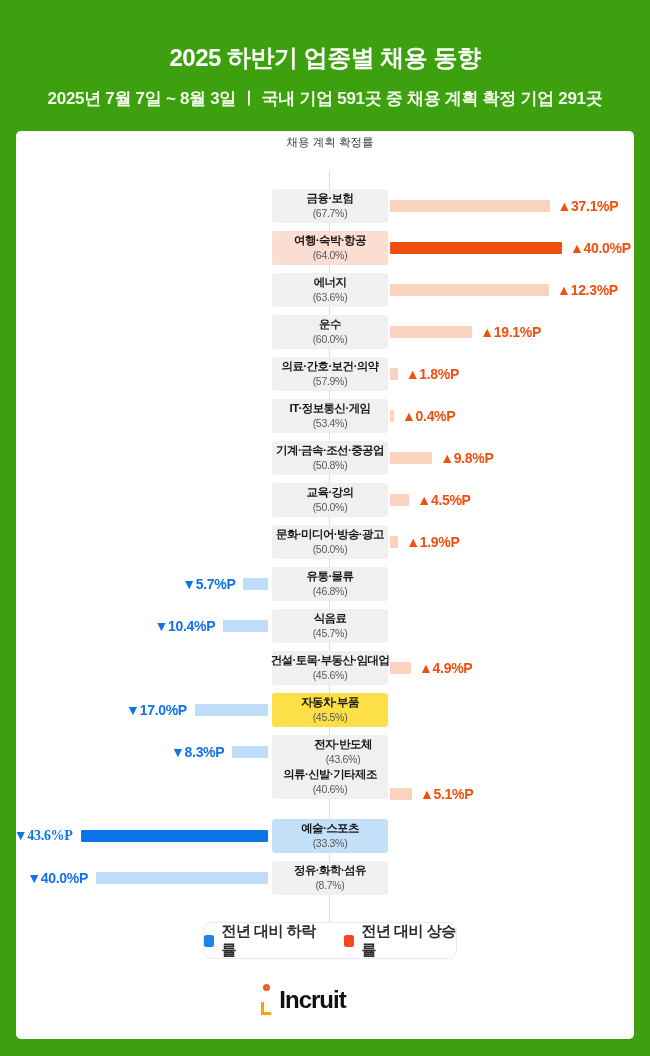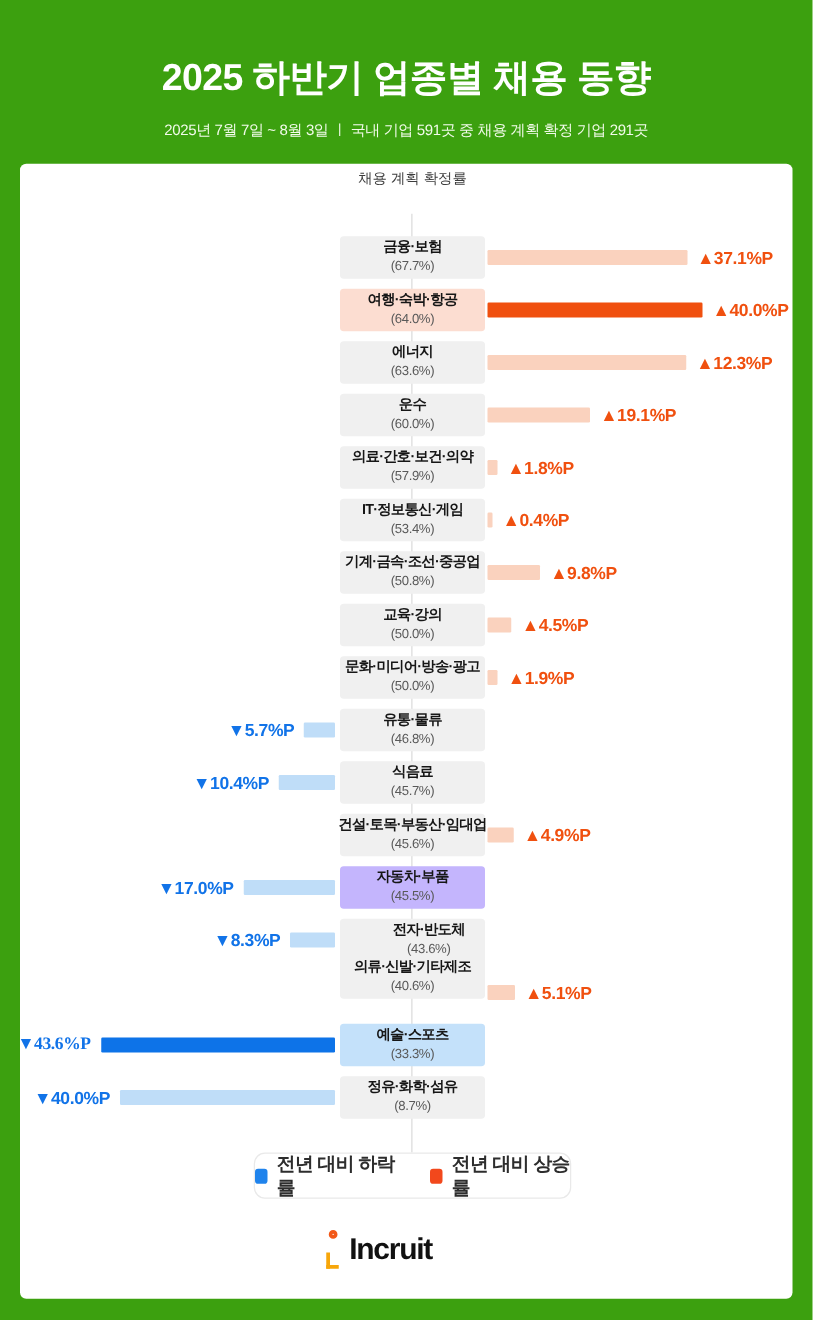--- a/index.html
+++ b/index.html
@@ -5,24 +5,24 @@
   * { margin:0; padding:0; box-sizing:border-box; }
   html,body { width:650px; height:1056px; }
   body {
     font-family:"Liberation Sans","DejaVu Sans",sans-serif;
     background:#3CA00F;
     position:relative;
     overflow:hidden;
   }
   .header { position:absolute; top:0; left:0; width:650px; height:131px; text-align:center; }
   .title {
-    margin-top:42px; color:#ffffff; font-size:30px; font-weight:800; letter-spacing:-0.5px;
+    margin-top:42px; color:#ffffff; font-size:24px; font-weight:800; letter-spacing:-0.5px;
   }
   .subtitle {
-    margin-top:13px; color:#f2fbea; font-size:12px; font-weight:400; letter-spacing:-0.3px;
+    margin-top:13px; color:#f2fbea; font-size:17px; font-weight:700; letter-spacing:-0.3px;
   }
   .card {
     position:absolute; left:16px; top:131px; width:618px; height:908px;
     background:#ffffff; border-radius:5px;
   }
   .axis-label-inner { position:absolute; top:4px; left:189px; width:250px; text-align:center;
     font-size:11.5px; color:#3c3c3c; font-weight:500; }
   .spine {
     position:absolute; left:313px; top:40px; width:1px; height:751px; background:#dcdcdc; z-index:0;
   }
@@ -135,21 +135,21 @@
         <div class="ind-rate">(45.7%)</div>
       </div>
       <div class="bar" style="top: 489px; width: 44.72px; left: 207.28px; background: rgb(191, 221, 248);"></div>
       <div class="delta" style="top: 487px; right: 418.72px; color: rgb(17, 115, 232);">▼10.4%P</div>
       <div class="ind-box" style="top: 520px; background: rgb(240, 240, 240);">
         <div class="ind-name">건설·토목·부동산·임대업</div>
         <div class="ind-rate">(45.6%)</div>
       </div>
       <div class="bar" style="top: 531px; width: 21.07px; left: 374px; background: rgb(250, 210, 190);"></div>
       <div class="delta" style="top: 529px; left: 403.07px; color: rgb(240, 80, 15);">▲4.9%P</div>
-      <div class="ind-box" style="top: 562px; background: #c4b5fd;">
+      <div class="ind-box" style="top: 562px; background: #fde047;">
         <div class="ind-name">자동차·부품</div>
         <div class="ind-rate">(45.5%)</div>
       </div>
       <div class="bar" style="top: 573px; width: 73.1px; left: 178.9px; background: rgb(191, 221, 248);"></div>
       <div class="delta" style="top: 571px; right: 447.1px; color: rgb(17, 115, 232);">▼17.0%P</div>
       <div class="ind-box" style="top: 604px; background: rgb(240, 240, 240); padding-left: 26px;">
         <div class="ind-name">전자·반도체</div>
         <div class="ind-rate">(43.6%)</div>
       </div>
       <div class="bar" style="top: 615px; width: 35.69px; left: 216.31px; background: rgb(191, 221, 248);"></div>

